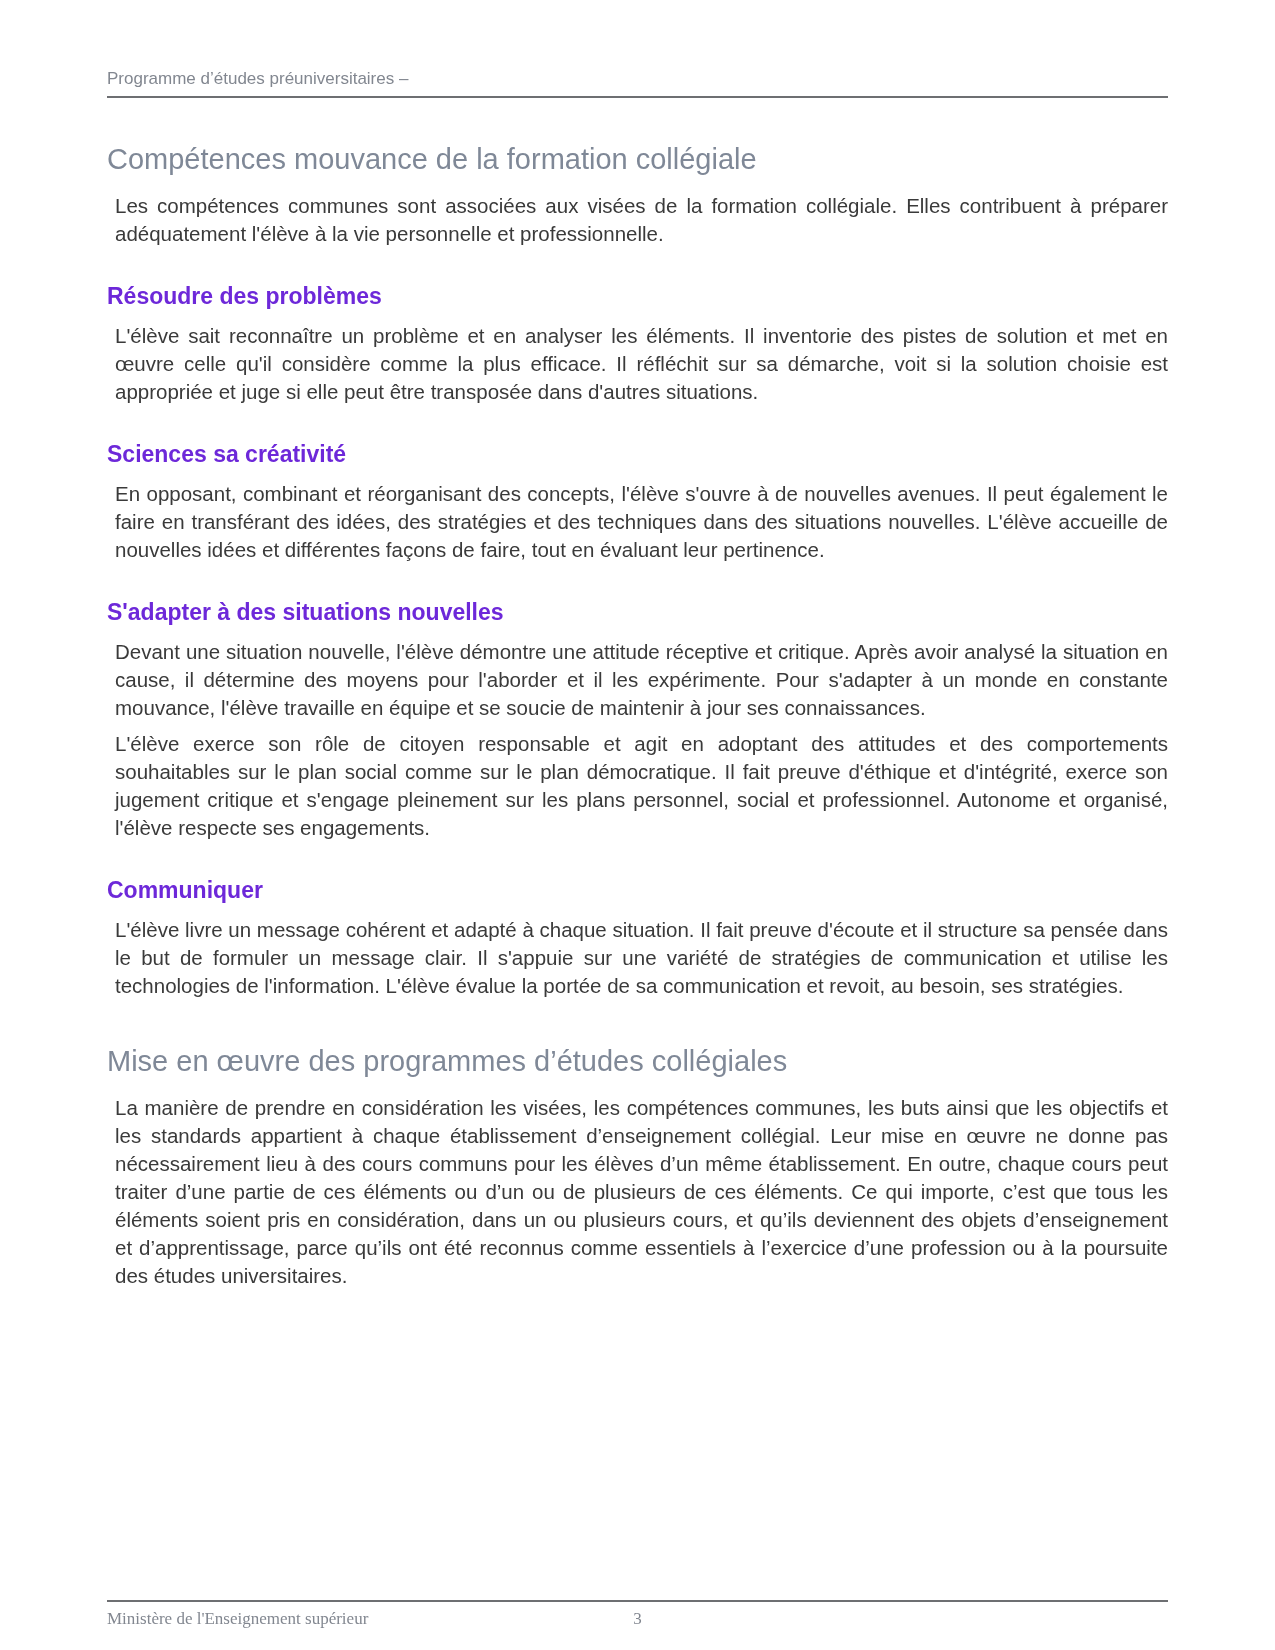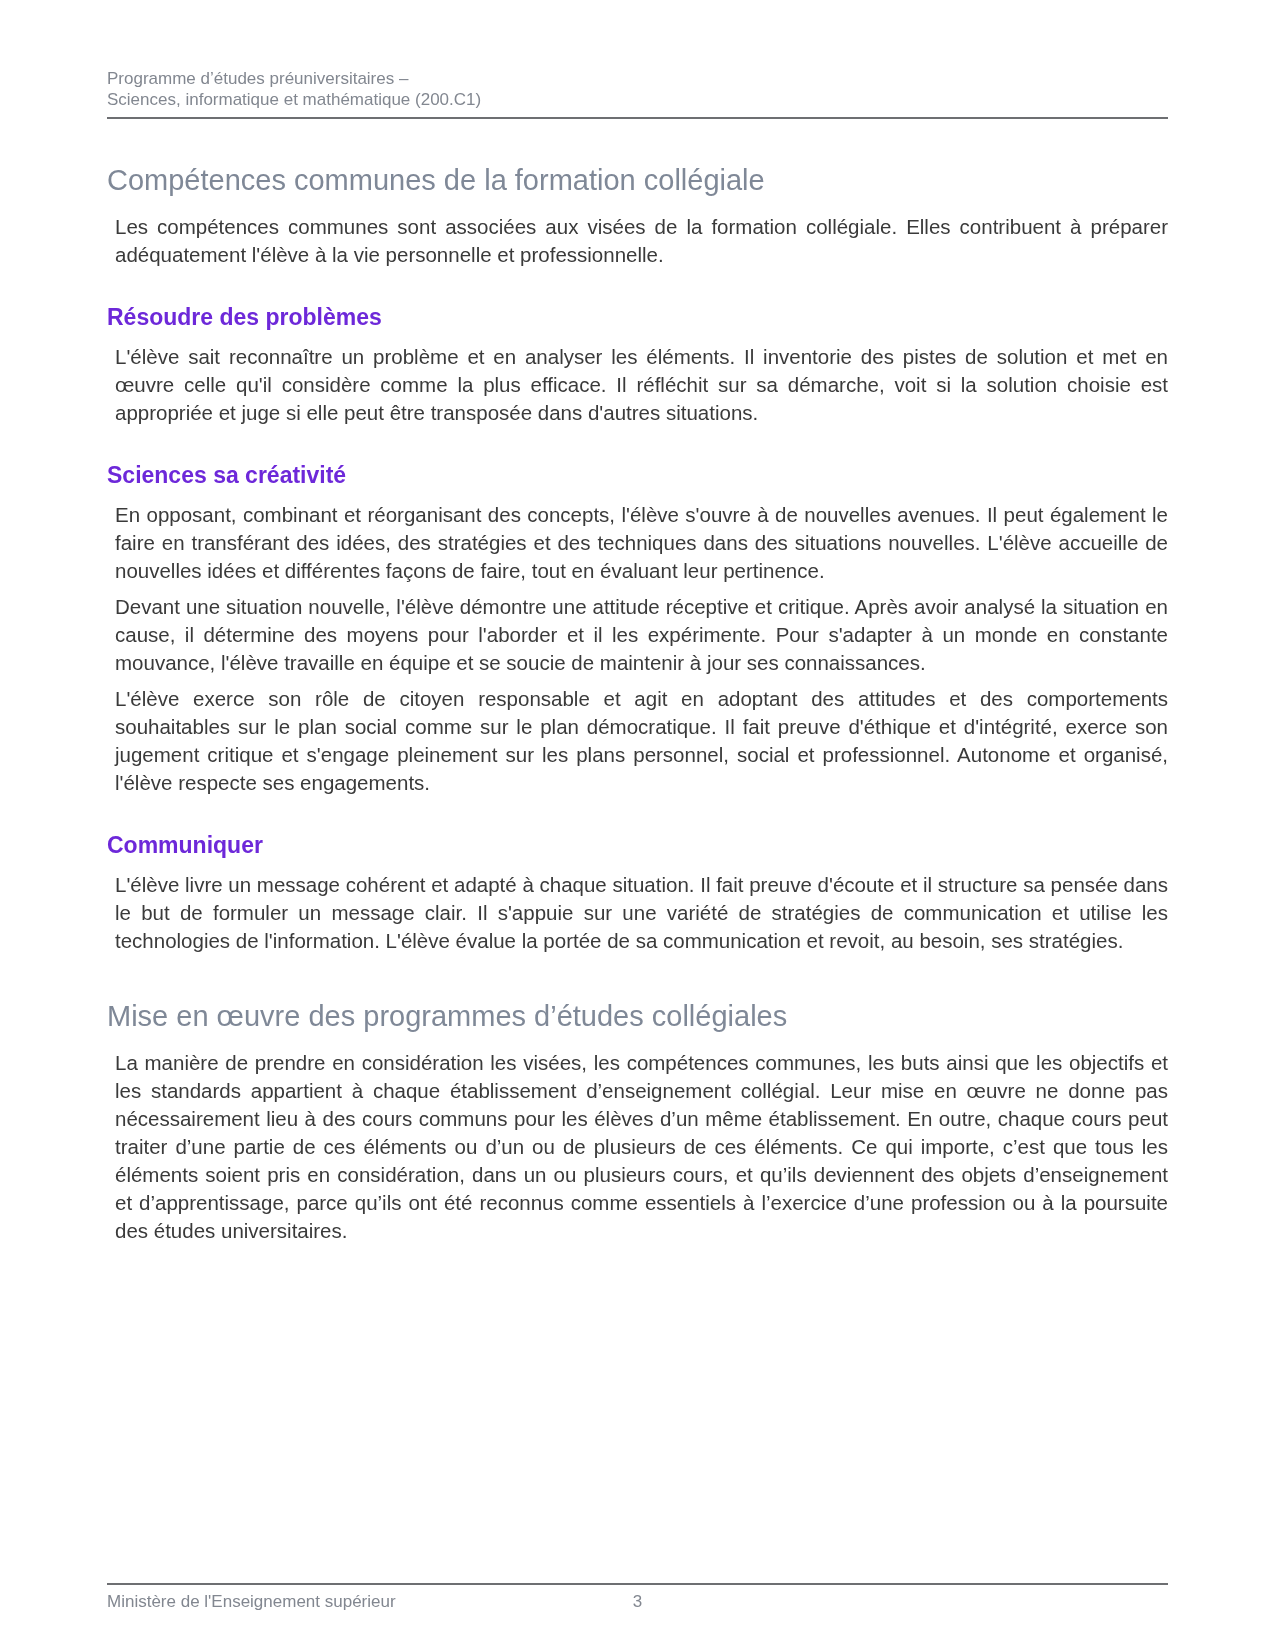--- a/index.html
+++ b/index.html
@@ -62,21 +62,22 @@
     text-align: justify;
     margin: 0 0 8px 8px;
     color: #3a3a3a;
   }
 
   
   .doc-footer {
     position: absolute;
     left: 107px;
     right: 107px;
-    bottom: 37px;
+    bottom: 20px;
+    font-family: Liberation Serif, serif;
   }
   .footer-rule {
     border: none;
     border-top: 2px solid #6d6f72;
     margin: 0 0 6px 0;
   }
   .footer-row {
     position: relative;
     color: #828790;
     font-size: 17px;
@@ -92,41 +93,41 @@
 </head>
 <body>
 
 <div class="page">
 
   <div class="page-inner">
 
     <header class="doc-header">
       <div class="header-lines">
         <div>Programme d’études préuniversitaires –</div>
-        <div>Sciences, informatique et mathématique (200.C1)</div>
       </div>
       <hr class="header-rule">
     </header>
 
     <main>
 
-      <h1 class="doc-h1">Compétences communes de la formation collégiale</h1>
+      <h1 class="doc-h1">Compétences mouvance de la formation collégiale</h1>
       <p class="body-text">Les compétences communes sont associées aux visées de la formation collégiale. Elles contribuent à préparer adéquatement l'élève à la vie personnelle et professionnelle.</p>
 
       <section>
         <h2 class="doc-h2">Résoudre des problèmes</h2>
         <p class="body-text">L'élève sait reconnaître un problème et en analyser les éléments. Il inventorie des pistes de solution et met en œuvre celle qu'il considère comme la plus efficace. Il réfléchit sur sa démarche, voit si la solution choisie est appropriée et juge si elle peut être transposée dans d'autres situations.</p>
       </section>
 
       <section>
         <h2 class="doc-h2">Sciences sa créativité</h2>
         <p class="body-text">En opposant, combinant et réorganisant des concepts, l'élève s'ouvre à de nouvelles avenues. Il peut également le faire en transférant des idées, des stratégies et des techniques dans des situations nouvelles. L'élève accueille de nouvelles idées et différentes façons de faire, tout en évaluant leur pertinence.</p>
       </section>
 
       <section>
+        <h2 class="doc-h2">S'adapter à des situations nouvelles</h2>
         <p class="body-text">Devant une situation nouvelle, l'élève démontre une attitude réceptive et critique. Après avoir analysé la situation en cause, il détermine des moyens pour l'aborder et il les expérimente. Pour s'adapter à un monde en constante mouvance, l'élève travaille en équipe et se soucie de maintenir à jour ses connaissances.</p>
       </section>
 
       <section>
         <p class="body-text">L'élève exerce son rôle de citoyen responsable et agit en adoptant des attitudes et des comportements souhaitables sur le plan social comme sur le plan démocratique. Il fait preuve d'éthique et d'intégrité, exerce son jugement critique et s'engage pleinement sur les plans personnel, social et professionnel. Autonome et organisé, l'élève respecte ses engagements.</p>
       </section>
 
       <section>
         <h2 class="doc-h2">Communiquer</h2>
         <p class="body-text">L'élève livre un message cohérent et adapté à chaque situation. Il fait preuve d'écoute et il structure sa pensée dans le but de formuler un message clair. Il s'appuie sur une variété de stratégies de communication et utilise les technologies de l'information. L'élève évalue la portée de sa communication et revoit, au besoin, ses stratégies.</p>

